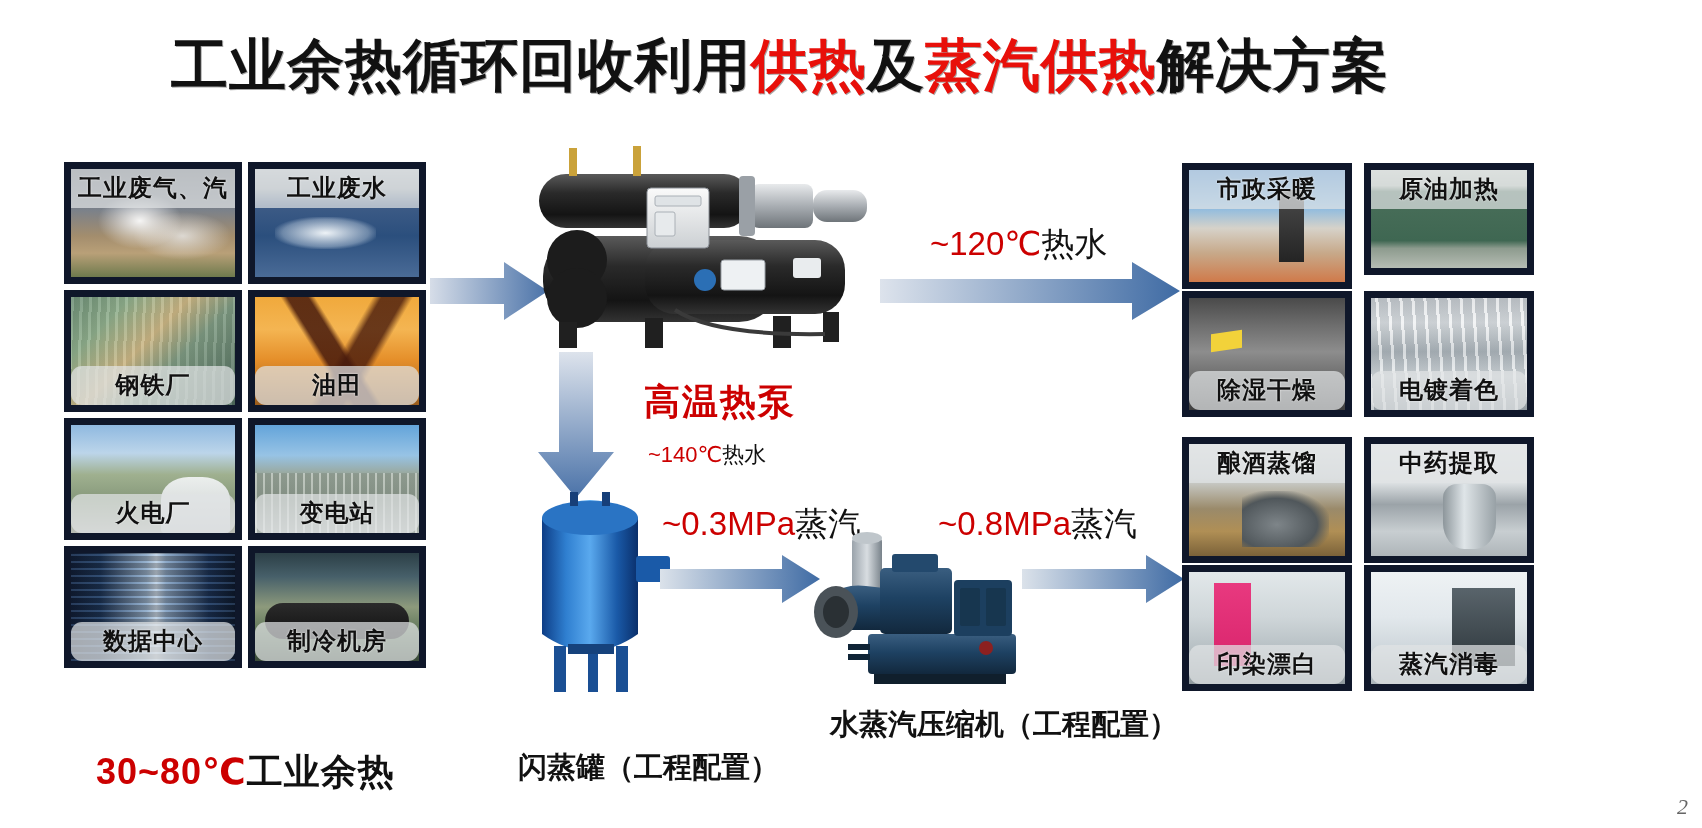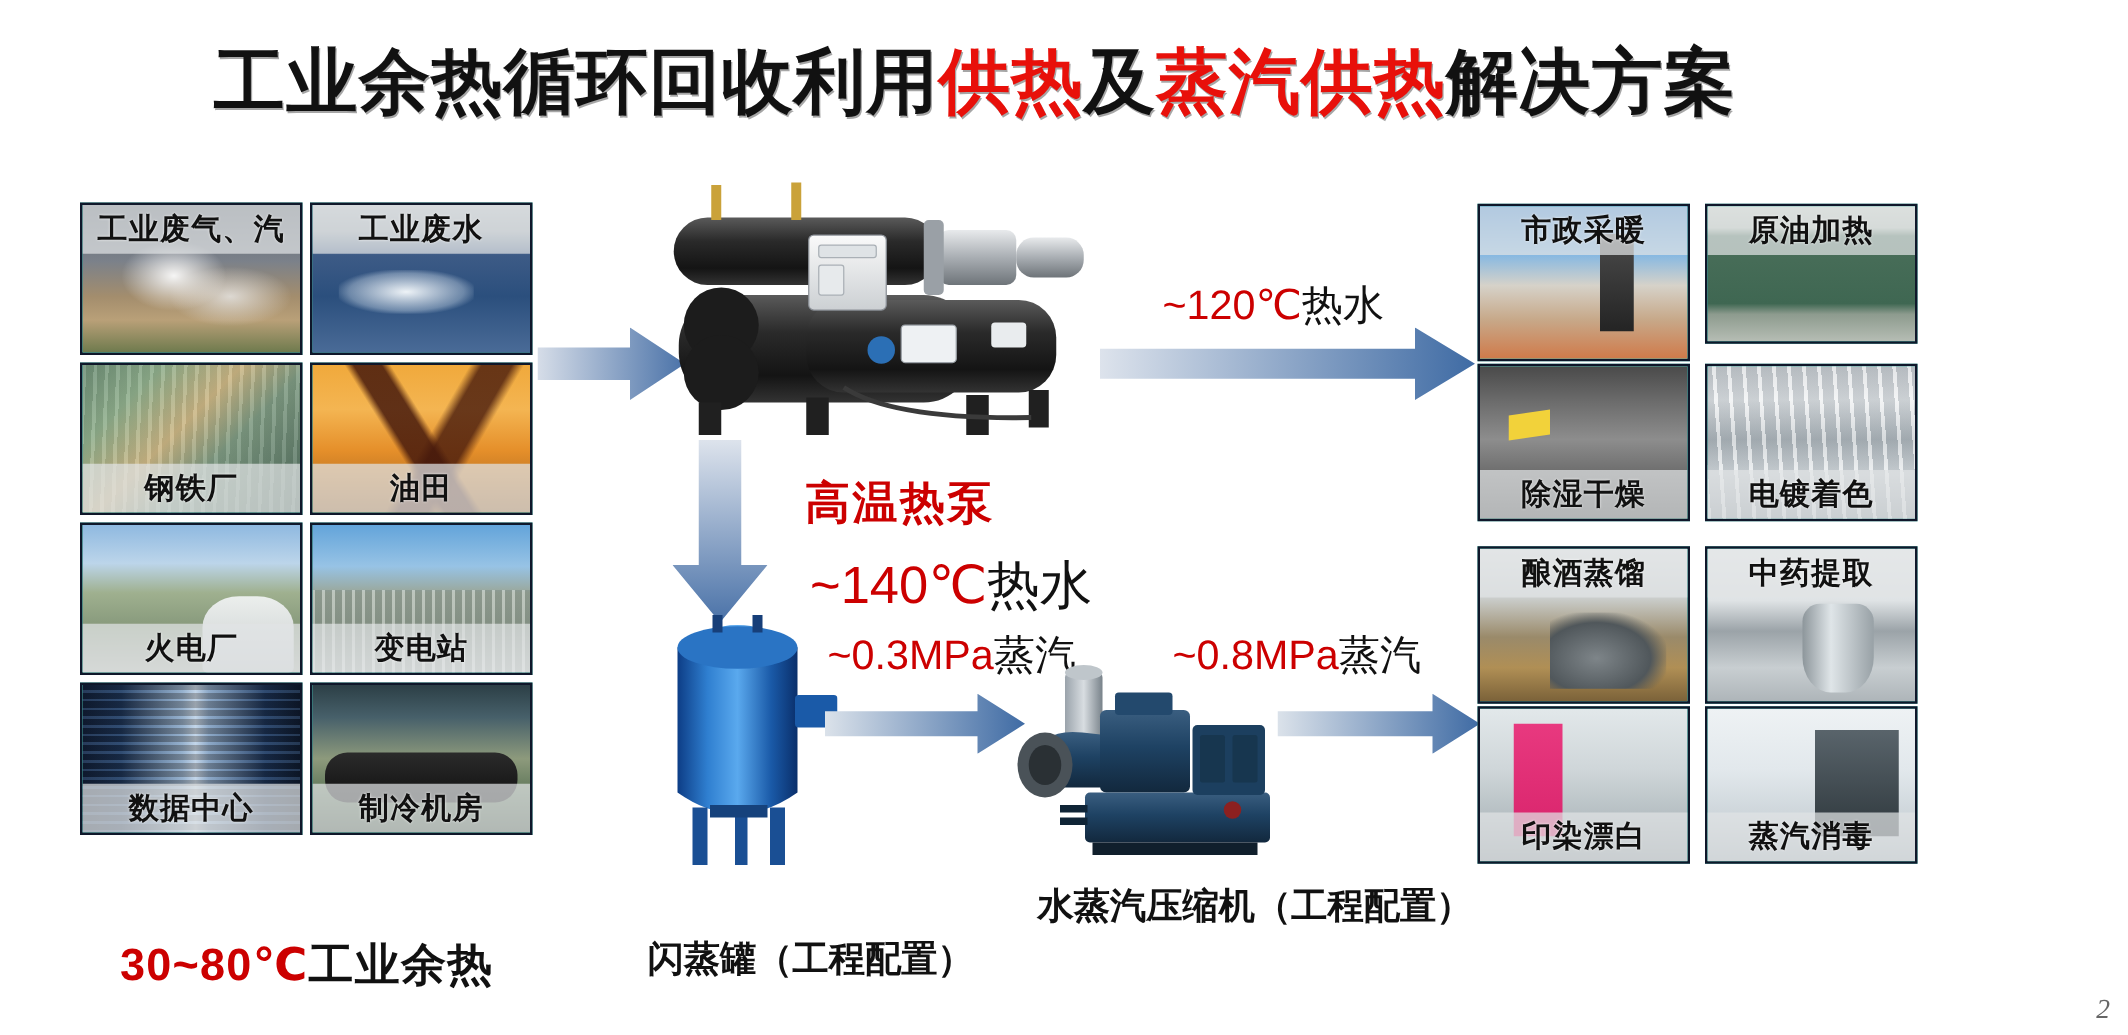--- a/index.html
+++ b/index.html
@@ -22,41 +22,41 @@
     color: #111111;
     white-space: nowrap;
     text-shadow: 1px 1px 0 rgba(0,0,0,0.35);
   }
   .t-red { color: #e8100a; }
 
   
   .tile {
     position: absolute;
     overflow: hidden;
-    border: 2px solid #0f172a;
-    background: #5eead4;
+    border: 7px solid #0f172a;
+    background: #ec4899;
   }
   .tile .photo {
     position: absolute; inset: 0;
   }
   .tile .cap {
     position: absolute;
     left: 0; width: 100%;
     text-align: center;
     font-size: 24px;
     font-weight: bold;
     color: #111;
     background: rgba(225,227,228,0.72);
     padding: 3px 0 4px 0;
     text-shadow: 0 0 2px rgba(255,255,255,0.9);
     letter-spacing: 1px;
     white-space: nowrap;
   }
   .cap-top { top: 0; }
-  .cap-bot { bottom: 0; }
+  .cap-bot { bottom: 0; border-radius: 11px; }
 
   
   #source-grid { position: absolute; left: 64px; top: 162px; }
 
   
   .arrow-right {
     position: absolute;
     display: block;
   }
   .arrow-down { position: absolute; }
@@ -299,21 +299,21 @@
 <svg class="arrow-down" style="left:538px; top:352px;" width="76" height="146" viewBox="0 0 76 146">
   <defs>
       <linearGradient id="ag3" x1="0" y1="0" x2="0" y2="1">
     <stop offset="0" stop-color="#dde3ec"></stop>
         <stop offset="1" stop-color="#4a72a8"></stop>
   </linearGradient>
     </defs>
   <path d="M21,0 L55,0 L55,100 L76,100 L38,146 L0,100 L21,100 Z" fill="url(#ag3)"></path>
 </svg>
 
-<div class="lbl" style="left:648px; top:440px; font-size:42px;">
+<div class="lbl" style="left:648px; top:440px; font-size:22px;">
   <span class="r">~140℃</span><span class="k">热水</span>
 </div>
 
 <div style="position:absolute; left:510px; top:478px; width:160px; height:218px;">
   <svg width="160" height="218" viewBox="0 0 160 218">
     <defs>
       <linearGradient id="tank" x1="0" y1="0" x2="1" y2="0">
         <stop offset="0" stop-color="#0d3d86"></stop>
           <stop offset="0.25" stop-color="#2f7fd0"></stop>
         <stop offset="0.5" stop-color="#5aa9ee"></stop>

